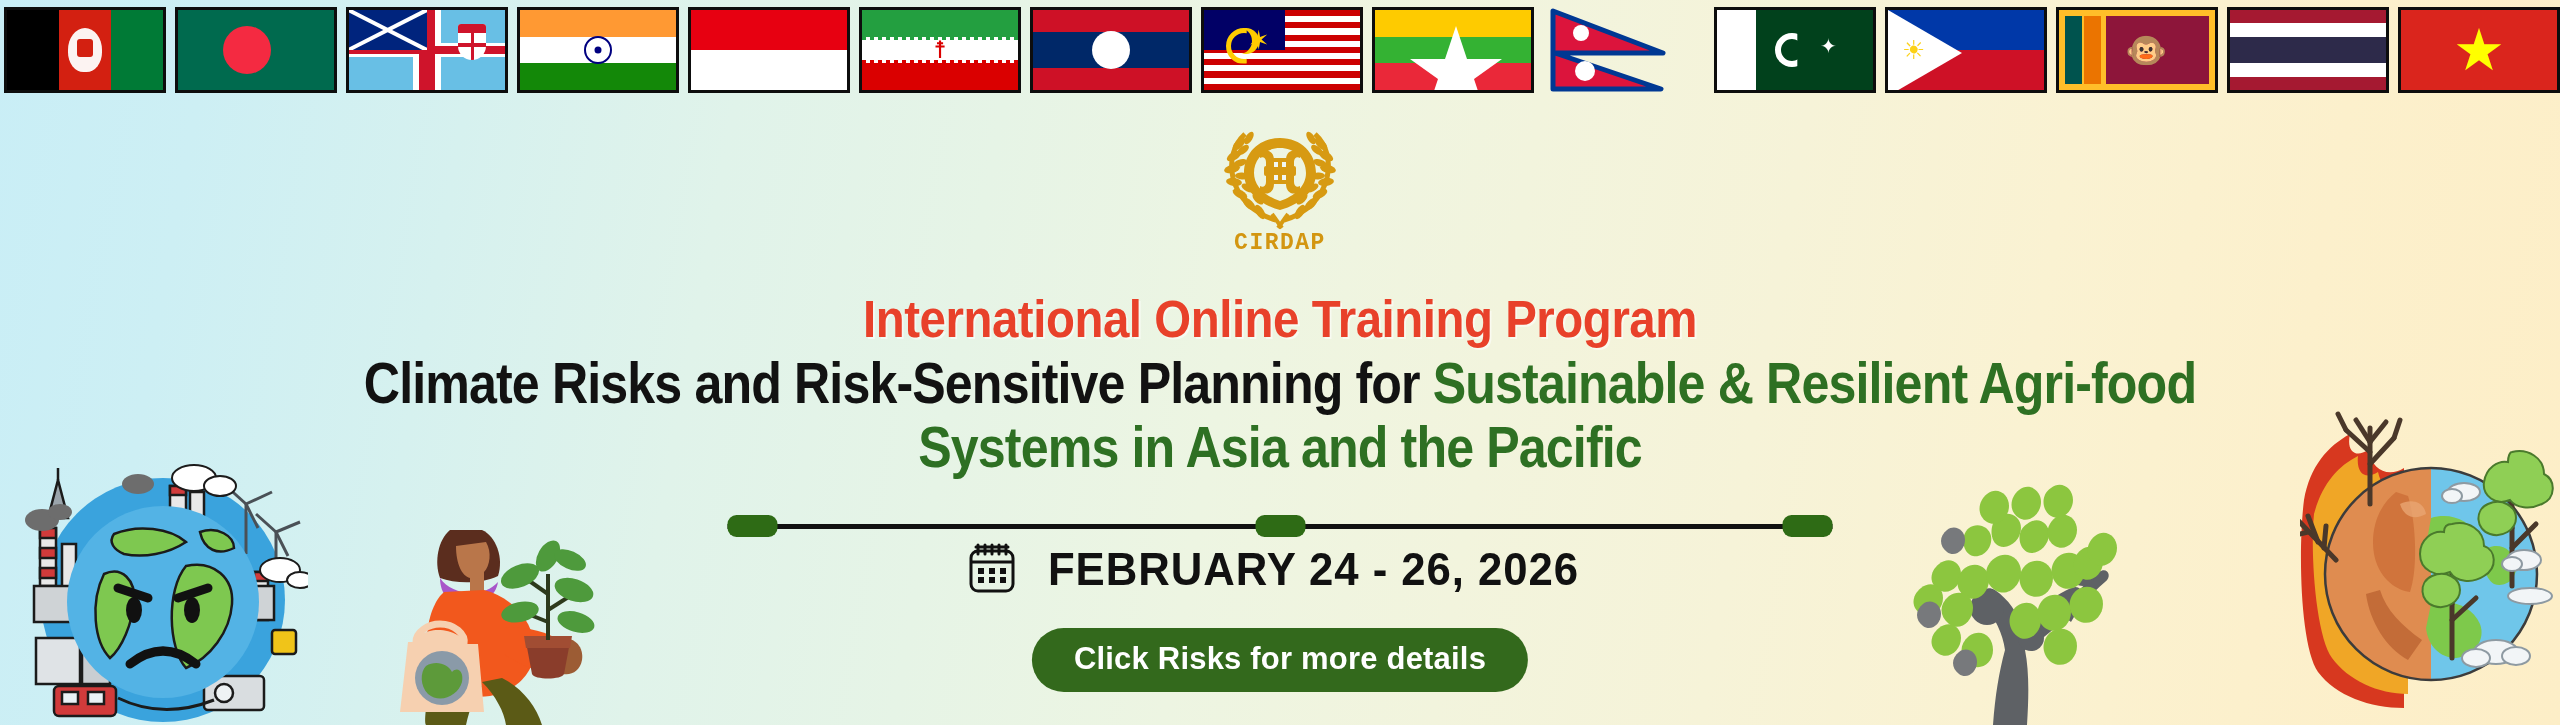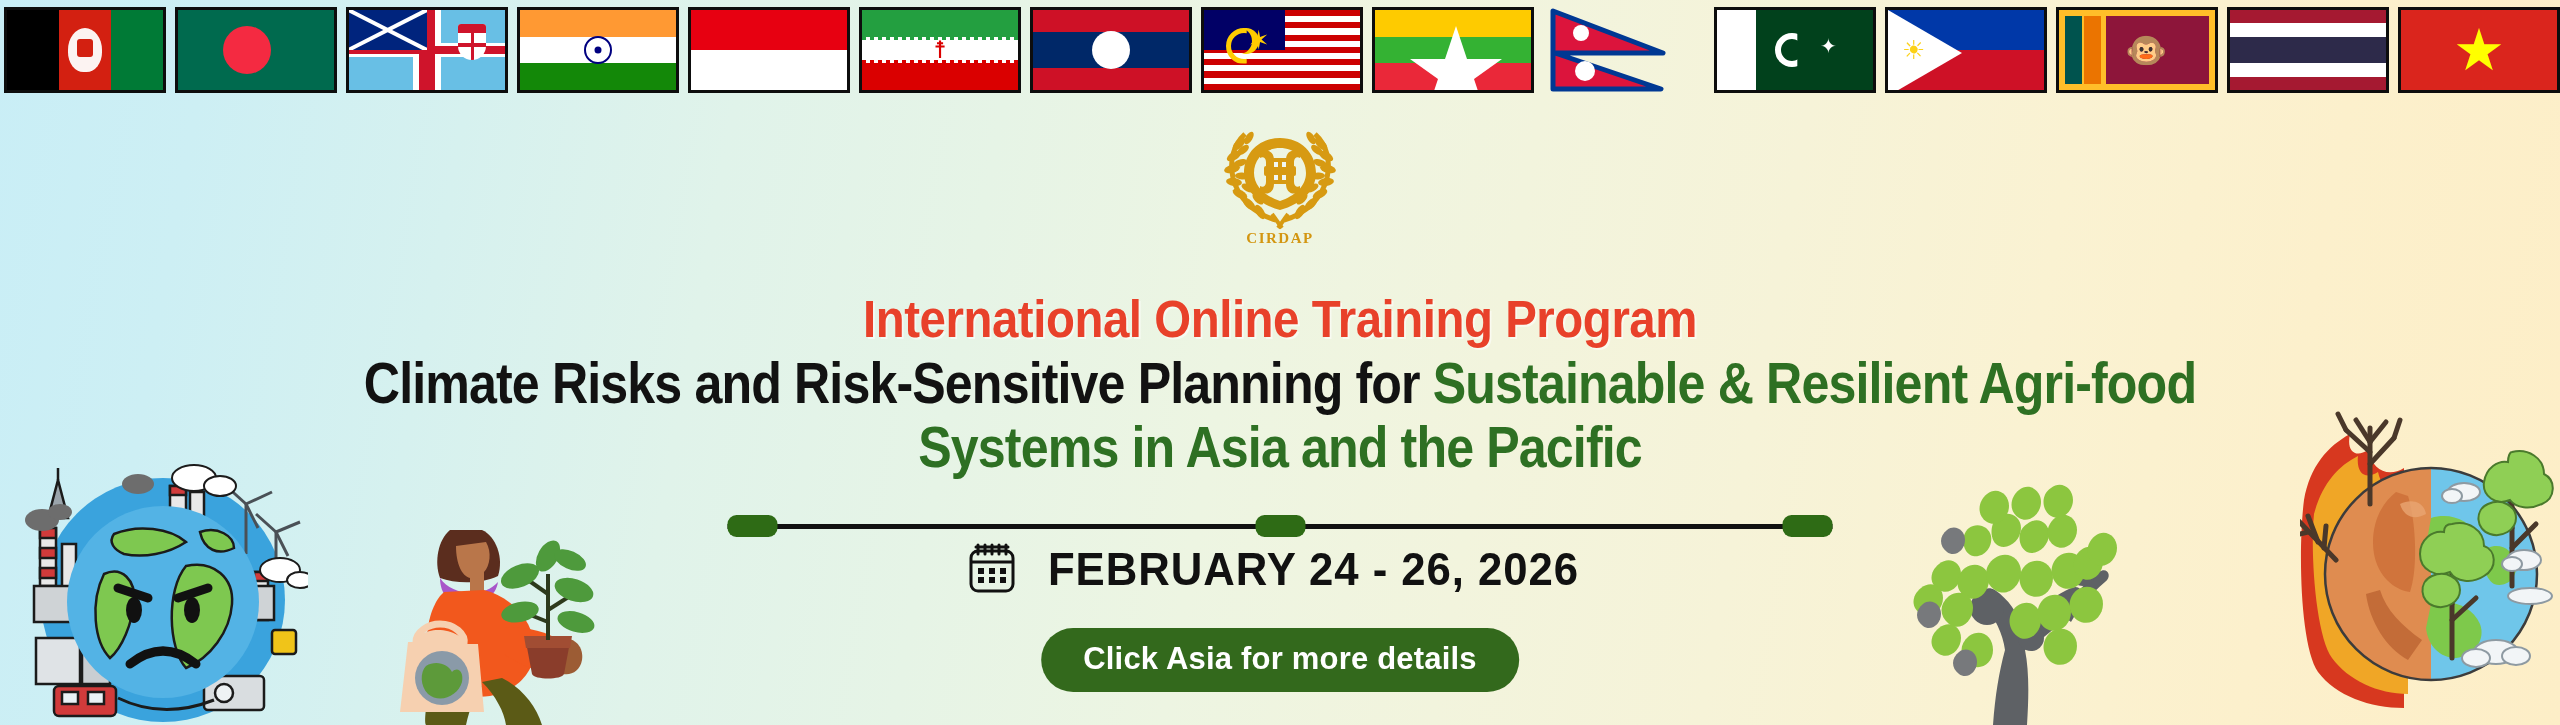--- a/index.html
+++ b/index.html
@@ -106,22 +106,22 @@
   
   .fl-vn { background:#da251d; }
   .fl-vn .star { position:absolute; left:50%; top:50%; transform:translate(-50%,-50%); color:#ff0; font-size:58px; line-height:46px; }
 
   
   .logo-wrap {
     position:absolute; left:50%; top:118px; transform:translateX(-50%);
     width:200px; text-align:center;
   }
   .logo-text {
-    font-family:Liberation Serif, serif;
-    color:#d39611; font-size:15px; font-weight:700; letter-spacing:1.5px;
+    font-family:Liberation Mono, monospace;
+    color:#d39611; font-size:23px; font-weight:700; letter-spacing:1.5px;
     margin-top:-4px;
     text-align:center;
   }
 
   
   .headline-1 {
     position:absolute; top:290px; left:0; width:100%;
     text-align:center;
     font-family:"Liberation Sans Narrow","Liberation Sans",sans-serif;
     font-weight:700; font-size:51px; letter-spacing:-0.5px;
@@ -370,21 +370,21 @@
           <rect x="32" y="25" width="6" height="6"></rect>
         <rect x="10" y="34" width="6" height="6"></rect>
           <rect x="21" y="34" width="6" height="6"></rect>
           <rect x="32" y="34" width="6" height="6"></rect>
       </g>
     </svg>
   </span>
   <span class="date-text">FEBRUARY 24 - 26, 2026</span>
 </div>
 
-<button class="cta">Click Asia for more details</button>
+<button class="cta">Click Risks for more details</button>
 
 <div class="ill ill-sad-earth">
   <svg width="290" height="263" viewBox="0 0 290 263">
     <circle cx="145" cy="138" r="122" fill="#3aa3dd"></circle>
 
     <g stroke="#1b1b1b" stroke-width="2.5" fill="#ffffff">
 
       <rect x="22" y="66" width="16" height="58" fill="#e8e8e8"></rect>
       <rect x="22" y="66" width="16" height="10" fill="#d13b3b"></rect>
       <rect x="22" y="86" width="16" height="10" fill="#d13b3b"></rect>

